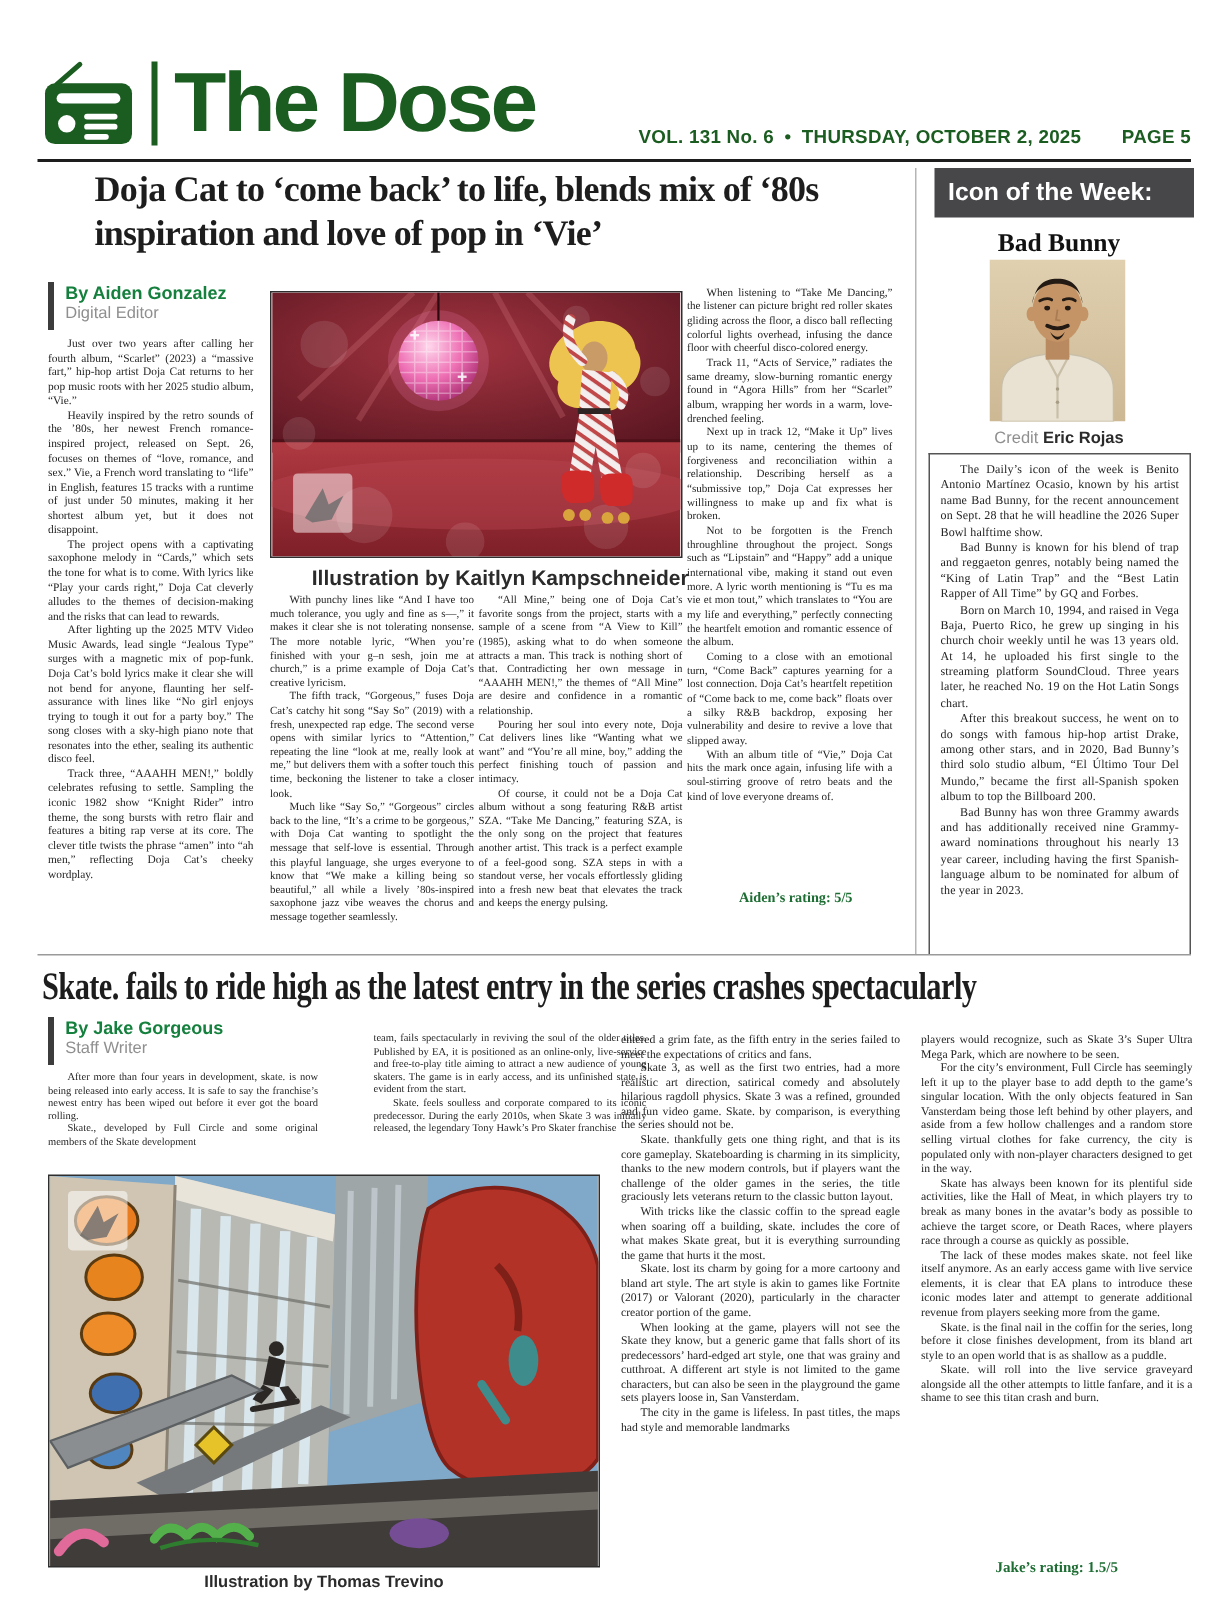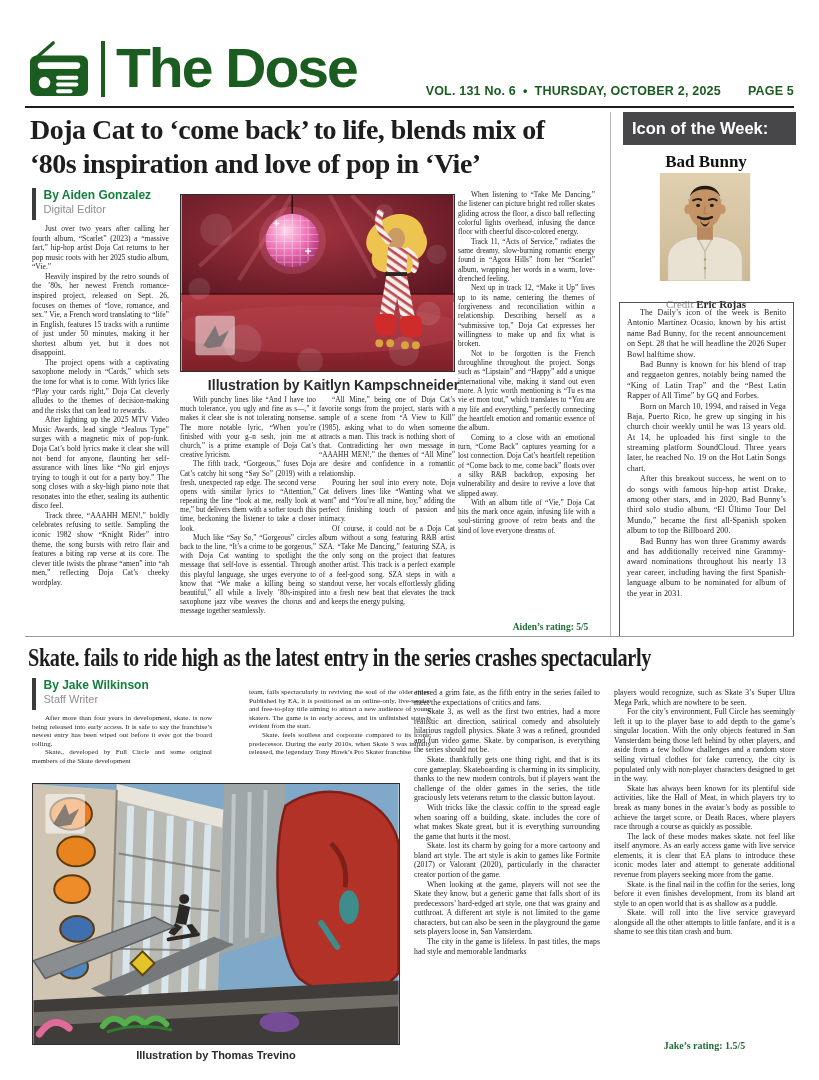--- a/index.html
+++ b/index.html
@@ -21,21 +21,21 @@
   .mast-divider{background:var(--brand-green);width:4px;height:56px;}
   .volume{font-family:"Liberation Sans",sans-serif;font-weight:bold;font-size:12.5px;
           color:var(--brand-green);letter-spacing:.2px;display:flex;gap:7px;align-items:baseline;}
   .volume .pg{margin-left:20px;}
   .rule{background:#1d1d1d;}
   .rule-light{background:#9a9a9a;}
   .vline{background:#b5b5b5;}
 
   
   .headline{font-family:"Liberation Serif",serif;font-weight:bold;color:var(--ink);letter-spacing:-.5px;}
-  .h-doja{font-size:28px;line-height:1.21;width:562px;}
+  .h-doja{font-size:24px;line-height:1.21;width:562px;margin-left:33px;}
   .h-skate{font-size:26px;line-height:1.1;white-space:nowrap;display:inline-block;
            transform:scaleX(.78);transform-origin:0 50%;}
 
   
   .byline{display:flex;align-items:stretch;font-family:"Liberation Sans",sans-serif;}
   .byline .bar{width:3.5px;background:#3c3c3c;margin-right:8px;}
   .byline .who{font-size:12px;font-weight:bold;color:#15803d;line-height:1.2;}
   .byline .role{font-size:11px;color:var(--muted);line-height:1.3;}
 
   
@@ -209,21 +209,21 @@
       <p>Of course, it could not be a Doja Cat album without a song featuring R&amp;B artist SZA. “Take Me Dancing,” featuring SZA, is the only song on the project that features another artist. This track is a perfect example of a feel-good song. SZA steps in with a standout verse, her vocals effortlessly gliding into a fresh new beat that elevates the track and keeps the energy pulsing.</p>
     </div>
   <div class="abs bodycol fz3" style="left:458px;top:190px;width:137px;height:396px;">
       <p>When listening to “Take Me Dancing,” the listener can picture bright red roller skates gliding across the floor, a disco ball reflecting colorful lights overhead, infusing the dance floor with cheerful disco-colored energy.</p>
       <p>Track 11, “Acts of Service,” radiates the same dreamy, slow-burning romantic energy found in “Agora Hills” from her “Scarlet” album, wrapping her words in a warm, love-drenched feeling.</p>
       <p>Next up in track 12, “Make it Up” lives up to its name, centering the themes of forgiveness and reconciliation within a relationship. Describing herself as a “submissive top,” Doja Cat expresses her willingness to make up and fix what is broken.</p>
       <p>Not to be forgotten is the French throughline throughout the project. Songs such as “Lipstain” and “Happy” add a unique international vibe, making it stand out even more. A lyric worth mentioning is “Tu es ma vie et mon tout,” which translates to “You are my life and everything,” perfectly connecting the heartfelt emotion and romantic essence of the album.</p>
       <p>Coming to a close with an emotional turn, “Come Back” captures yearning for a lost connection. Doja Cat’s heartfelt repetition of “Come back to me, come back” floats over a silky R&amp;B backdrop, exposing her vulnerability and desire to revive a love that slipped away.</p>
       <p>With an album title of “Vie,” Doja Cat hits the mark once again, infusing life with a soul-stirring groove of retro beats and the kind of love everyone dreams of.</p>
     </div>
-  <div class="abs rating" style="left:482px;top:594px;width:137px;margin-top:28px;">Aiden’s rating: 5/5</div>
+  <div class="abs rating" style="left:462px;top:594px;width:137px;">Aiden’s rating: 5/5</div>
 
   <div class="abs vline" style="left:610px;top:112px;width:1px;height:524px;"></div>
   <div class="abs banner" style="left:623px;top:112px;width:164px;height:33px;">
     <span>Icon of the Week:</span>
   </div>
   <div class="abs icon-name" style="left:619px;top:152px;width:174px;">Bad Bunny</div>
 
   <div class="abs" style="left:659px;top:173px;width:92px;height:108px;">
     <svg width="92" height="108" viewBox="0 0 92 110">
       <defs>
@@ -245,46 +245,46 @@
       <path d="M29,30 C29,12 63,12 63,30 C61,18 56,13 46,13 C36,13 31,18 29,30 Z" fill="#241a14"></path>
       <path d="M34,28 q5,-2.5 8,-.6" stroke="#241a14" stroke-width="2" fill="none" stroke-linecap="round"></path>
       <path d="M50,27.4 q5,-1.9 8,.6" stroke="#241a14" stroke-width="2" fill="none" stroke-linecap="round"></path>
       <ellipse cx="39" cy="33" rx="2" ry="1.6" fill="#241a14"></ellipse>
       <ellipse cx="53" cy="33" rx="2" ry="1.6" fill="#241a14"></ellipse>
       <path d="M46,34 L45,41 L48,41.5" stroke="#a97c52" stroke-width="1.2" fill="none"></path>
       <path d="M39,45 Q46,48.5 53,45" stroke="#241a14" stroke-width="2.6" fill="none" stroke-linecap="round"></path>
       <path d="M41,49 Q46,56 51,49 Q49,54 46,54.5 Q43,54 41,49 Z" fill="#241a14"></path>
     </svg>
   </div>
-  <div class="abs credit" style="left:619px;top:298px;width:174px;font-family:Liberation Serif, serif;">
+  <div class="abs credit" style="left:619px;top:286px;width:174px;">
     <span>Credit</span>
     <b>Eric Rojas</b>
   </div>
 
   <div class="abs" style="left:619px;top:302px;width:175px;height:1px;background:#555;"></div>
   <div class="abs" style="left:619px;top:302px;width:1px;height:334px;background:#555;"></div>
   <div class="abs" style="left:793px;top:302px;width:1px;height:334px;background:#555;"></div>
   <div class="abs bodycol fzbar" style="left:627px;top:308px;width:159px;height:324px;">
       <p>The Daily’s icon of the week is Benito Antonio Martínez Ocasio, known by his artist name Bad Bunny, for the recent announcement on Sept. 28 that he will headline the 2026 Super Bowl halftime show.</p>
       <p>Bad Bunny is known for his blend of trap and reggaeton genres, notably being named the “King of Latin Trap” and the “Best Latin Rapper of All Time” by GQ and Forbes.</p>
       <p>Born on March 10, 1994, and raised in Vega Baja, Puerto Rico, he grew up singing in his church choir weekly until he was 13 years old. At 14, he uploaded his first single to the streaming platform SoundCloud. Three years later, he reached No. 19 on the Hot Latin Songs chart.</p>
       <p>After this breakout success, he went on to do songs with famous hip-hop artist Drake, among other stars, and in 2020, Bad Bunny’s third solo studio album, “El Último Tour Del Mundo,” became the first all-Spanish spoken album to top the Billboard 200.</p>
-      <p>Bad Bunny has won three Grammy awards and has additionally received nine Grammy-award nominations throughout his nearly 13 year career, including having the first Spanish-language album to be nominated for album of the year in 2031.</p>
+      <p>Bad Bunny has won three Grammy awards and has additionally received nine Grammy-award nominations throughout his nearly 13 year career, including having the first Spanish-language album to be nominated for album of the year in 2023.</p>
     </div>
 
   <div class="abs rule-light" style="left:25px;top:636px;width:769px;height:1px;"></div>
 
   <div class="abs" style="left:28px;top:644px;width:780px;">
     <span class="headline h-skate">Skate. fails to ride high as the latest entry in the series crashes spectacularly</span>
   </div>
 
   <div class="abs byline" style="left:32px;top:678px;height:32px;">
     <div class="bar"></div>
     <div>
-      <div class="who">By Jake Wilkinson</div>
+      <div class="who">By Jake Gorgeous</div>
       <div class="role">Staff Writer</div>
     </div>
   </div>
 
   <div class="abs bodycol fzs-sm" style="left:32px;top:714px;width:180px;height:66px;">
       <p>After more than four years in development, skate. is now being released into early access. It is safe to say the franchise’s newest entry has been wiped out before it ever got the board rolling.</p>
       <p>Skate., developed by Full Circle and some original members of the Skate development</p>
     </div>
   <div class="abs bodycol fzs-sm flush-first" style="left:221px;top:688px;width:182px;height:92px;margin-left:28px;">
       <p>team, fails spectacularly in reviving the soul of the older titles. Published by EA, it is positioned as an online-only, live-service and free-to-play title aiming to attract a new audience of young skaters. The game is in early access, and its unfinished state is evident from the start.</p>
@@ -297,21 +297,21 @@
       <p>With tricks like the classic coffin to the spread eagle when soaring off a building, skate. includes the core of what makes Skate great, but it is everything surrounding the game that hurts it the most.</p>
       <p>Skate. lost its charm by going for a more cartoony and bland art style. The art style is akin to games like Fortnite (2017) or Valorant (2020), particularly in the character creator portion of the game.</p>
       <p>When looking at the game, players will not see the Skate they know, but a generic game that falls short of its predecessors’ hard-edged art style, one that was grainy and cutthroat. A different art style is not limited to the game characters, but can also be seen in the playground the game sets players loose in, San Vansterdam.</p>
       <p>The city in the game is lifeless. In past titles, the maps had style and memorable landmarks</p>
     </div>
   <div class="abs bodycol fzs flush-first" style="left:614px;top:688px;width:181px;height:346px;">
       <p>players would recognize, such as Skate 3’s Super Ultra Mega Park, which are nowhere to be seen.</p>
       <p>For the city’s environment, Full Circle has seemingly left it up to the player base to add depth to the game’s singular location. With the only objects featured in San Vansterdam being those left behind by other players, and aside from a few hollow challenges and a random store selling virtual clothes for fake currency, the city is populated only with non-player characters designed to get in the way.</p>
       <p>Skate has always been known for its plentiful side activities, like the Hall of Meat, in which players try to break as many bones in the avatar’s body as possible to achieve the target score, or Death Races, where players race through a course as quickly as possible.</p>
       <p>The lack of these modes makes skate. not feel like itself anymore. As an early access game with live service elements, it is clear that EA plans to introduce these iconic modes later and attempt to generate additional revenue from players seeking more from the game.</p>
-      <p>Skate. is the final nail in the coffin for the series, long before it even finishes development, from its bland art style to an open world that is as shallow as a puddle.</p>
+      <p>Skate. is the final nail in the coffin for the series, long before it close finishes development, from its bland art style to an open world that is as shallow as a puddle.</p>
       <p>Skate. will roll into the live service graveyard alongside all the other attempts to little fanfare, and it is a shame to see this titan crash and burn.</p>
     </div>
   <div class="abs rating" style="left:614px;top:1040px;width:181px;font-size:10px;">Jake’s rating: 1.5/5</div>
 
   <div class="abs illus" style="left:32px;top:783px;width:368px;height:262px;">
     <svg width="366" height="260" viewBox="0 0 368 262">
       <rect width="368" height="220" fill="#7fa8c9"></rect>
 
       <polygon points="84,0 192,26 186,210 76,242" fill="#b9b9b4"></polygon>
       <polygon points="84,0 192,26 190,44 84,16" fill="#e8e4da"></polygon>

